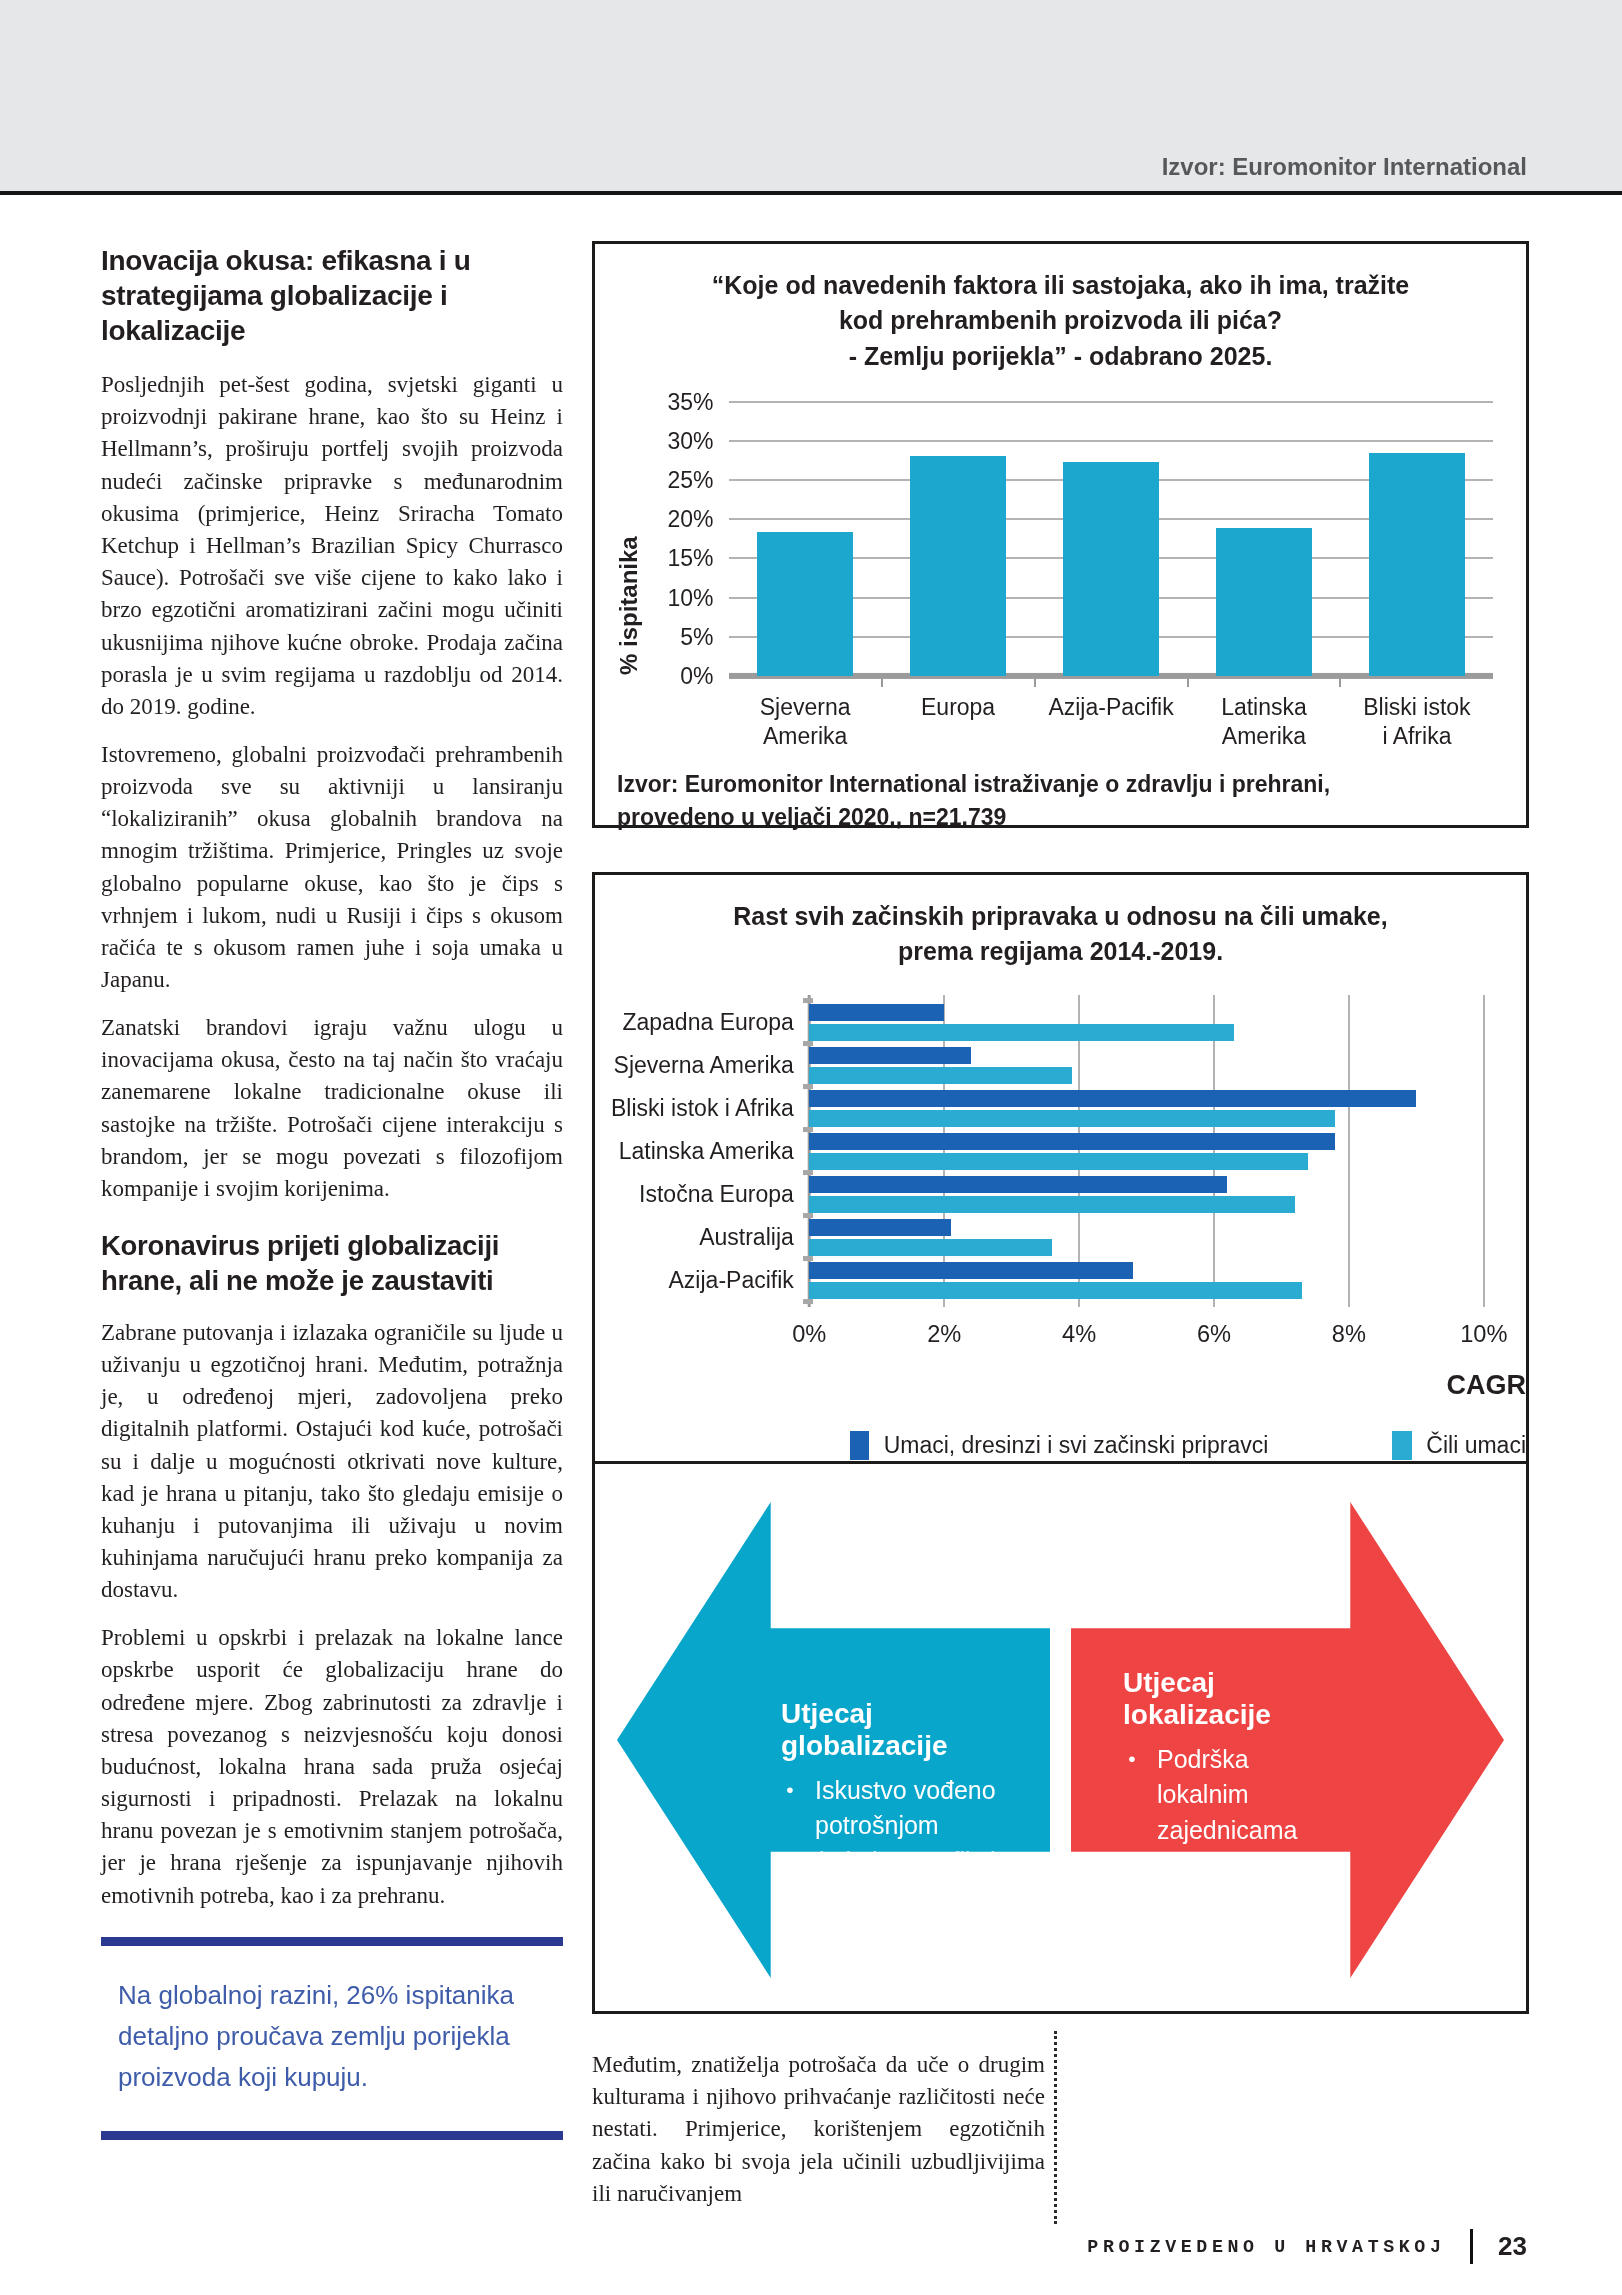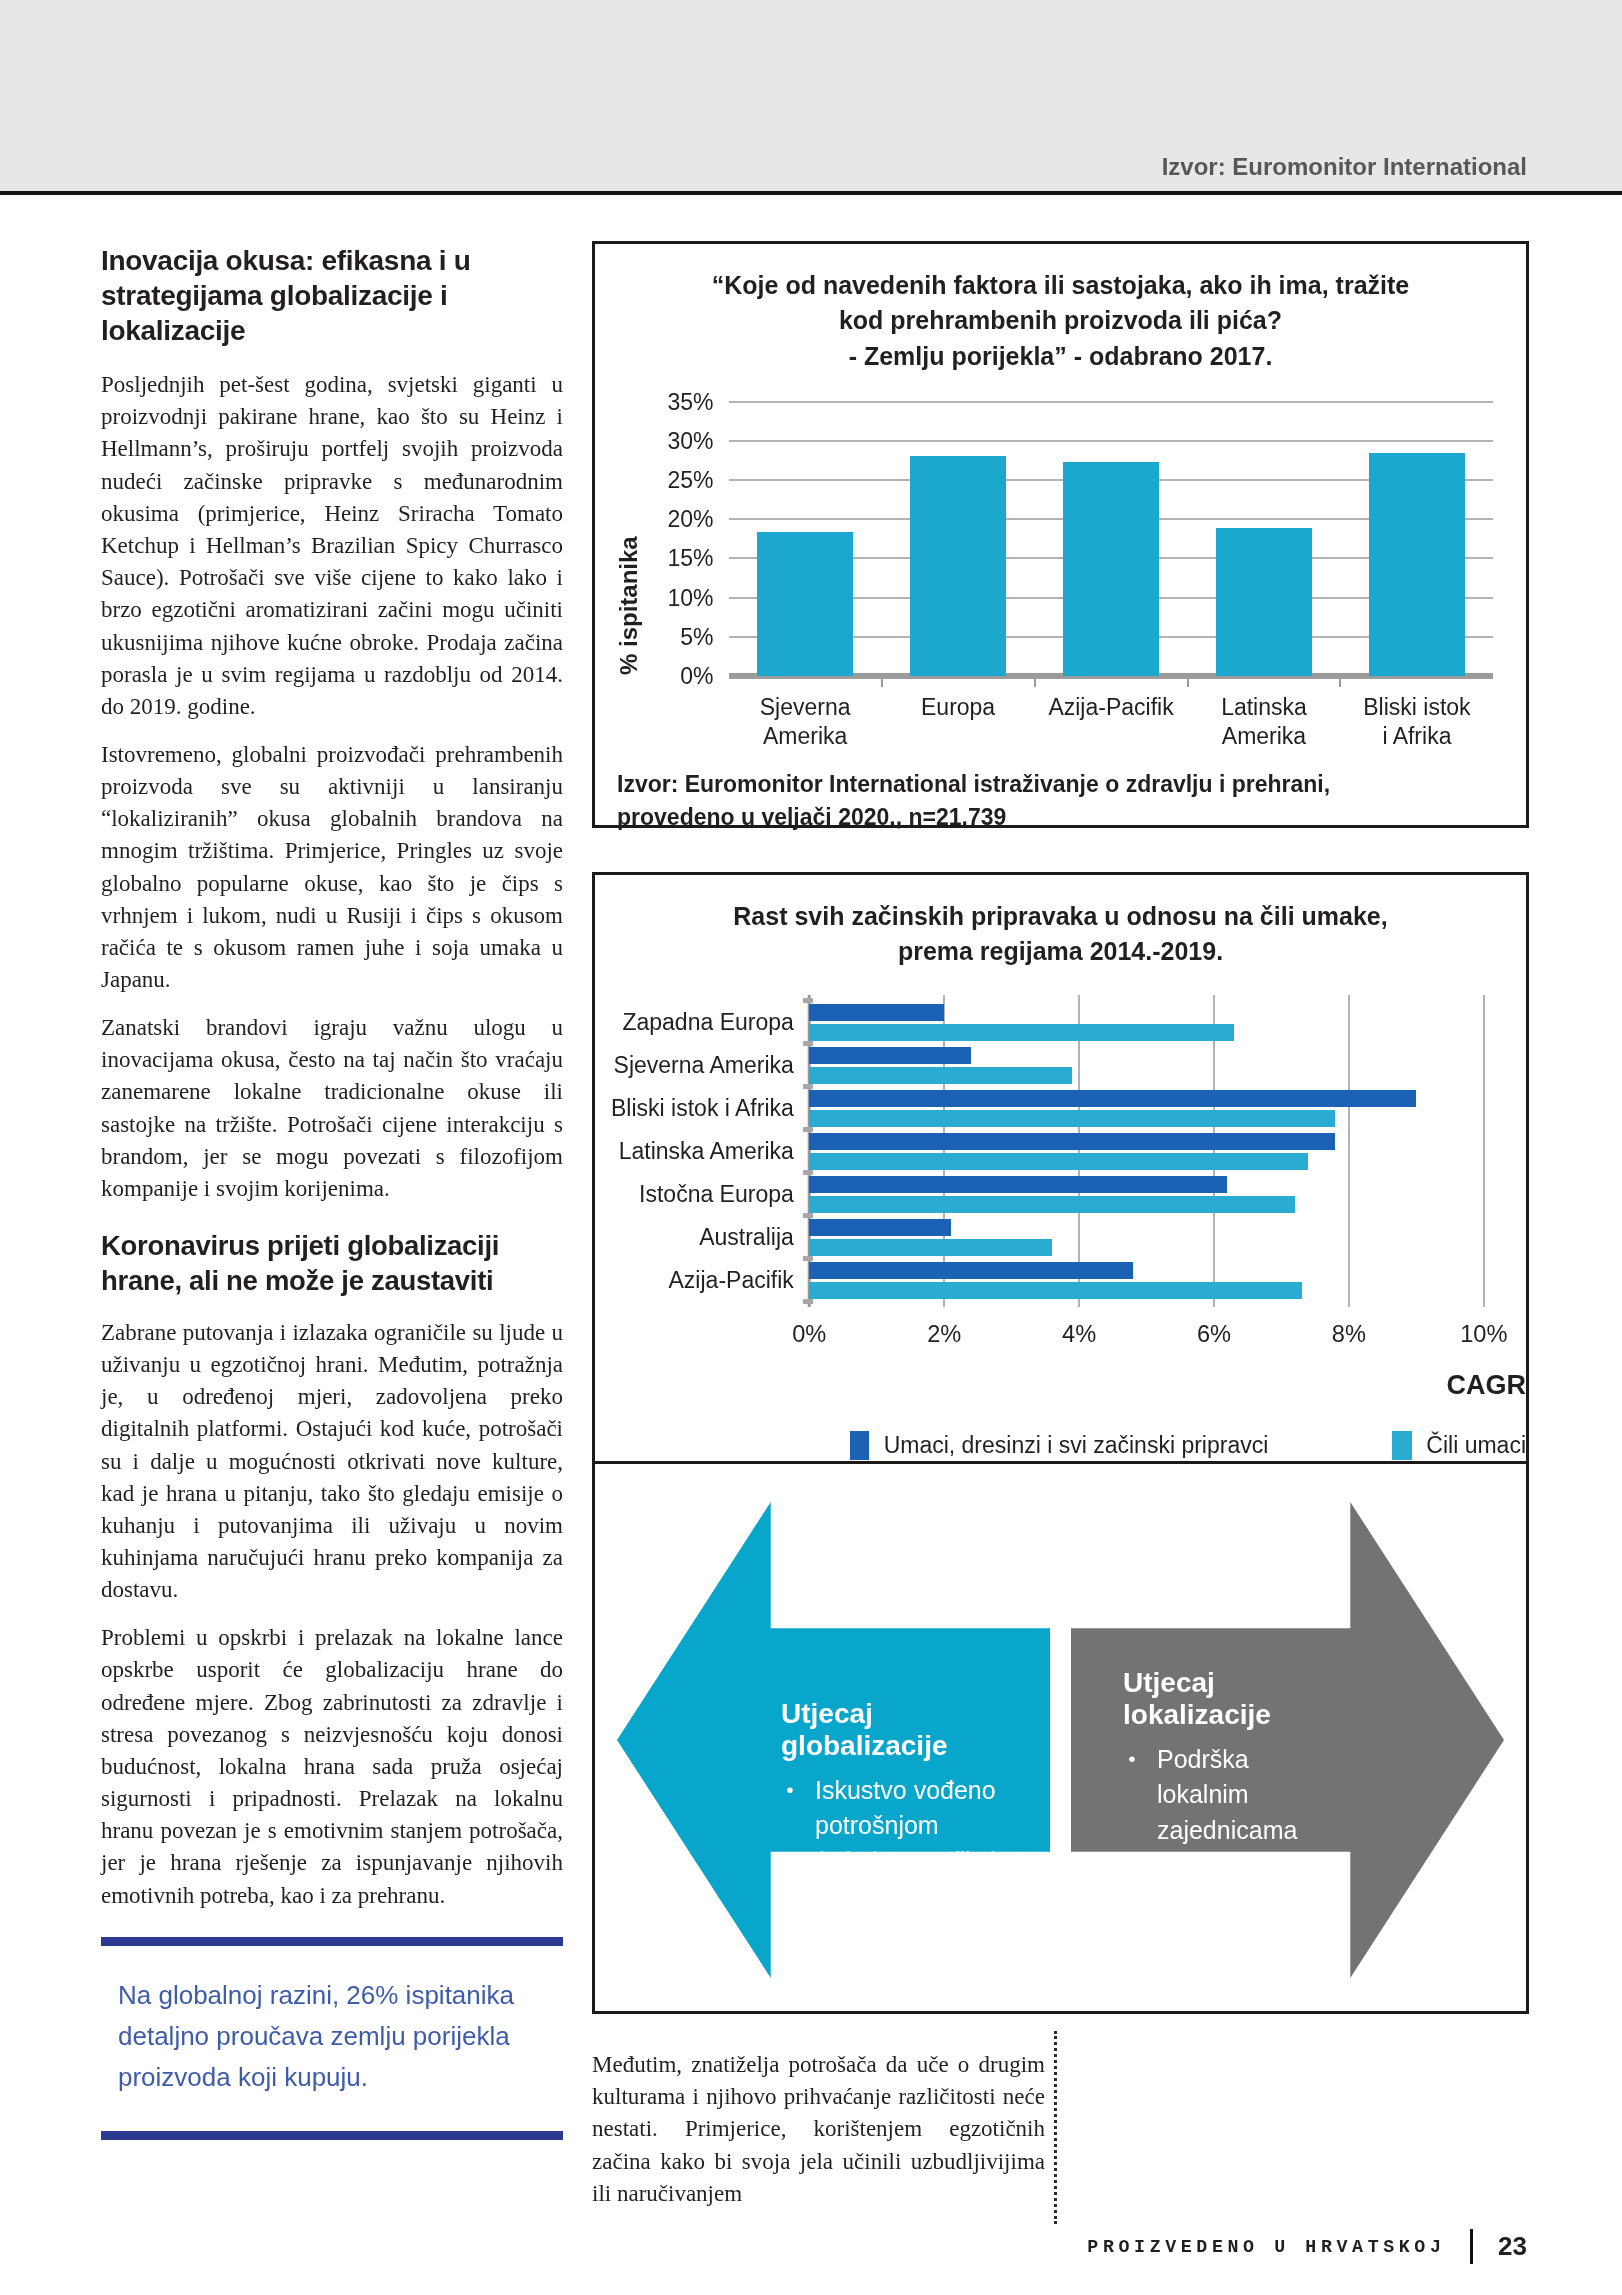--- a/index.html
+++ b/index.html
@@ -100,21 +100,21 @@
     <h2 class="art-subtitle">Koronavirus prijeti globalizaciji hrane, ali ne može je zaustaviti</h2>
     <p class="body">Zabrane putovanja i izlazaka ograničile su ljude u uživanju u egzotičnoj hrani. Međutim, potražnja je, u određenoj mjeri, zadovoljena preko digitalnih platformi. Ostajući kod kuće, potrošači su i dalje u mogućnosti otkrivati nove kulture, kad je hrana u pitanju, tako što gledaju emisije o kuhanju i putovanjima ili uživaju u novim kuhinjama naručujući hranu preko kompanija za dostavu.</p>
     <p class="body">Problemi u opskrbi i prelazak na lokalne lance opskrbe usporit će globalizaciju hrane do određene mjere. Zbog zabrinutosti za zdravlje i stresa povezanog s neizvjesnošću koju donosi budućnost, lokalna hrana sada pruža osjećaj sigurnosti i pripadnosti. Prelazak na lokalnu hranu povezan je s emotivnim stanjem potrošača, jer je hrana rješenje za ispunjavanje njihovih emotivnih potreba, kao i za prehranu.</p>
     <div class="pullquote">Na globalnoj razini, 26% ispitanika detaljno proučava zemlju porijekla proizvoda koji kupuju.</div>
   </div>
 
   <div class="box" id="box1">
     <div class="chart-title">
       <div>“Koje od navedenih faktora ili sastojaka, ako ih ima, tražite</div>
       <div>kod prehrambenih proizvoda ili pića?</div>
-      <div>- Zemlju porijekla” - odabrano 2017.</div>
+      <div>- Zemlju porijekla” - odabrano 2025.</div>
     </div>
     <div id="chart1">
       <div id="c1-ylabel">% ispitanika</div>
       <div id="c1-yaxis">
           <div class="ylab" style="bottom: 0%;">0%</div>
           <div class="ylab" style="bottom: 14.2857%;">5%</div>
           <div class="ylab" style="bottom: 28.5714%;">10%</div>
           <div class="ylab" style="bottom: 42.8571%;">15%</div>
           <div class="ylab" style="bottom: 57.1429%;">20%</div>
           <div class="ylab" style="bottom: 71.4286%;">25%</div>
@@ -220,21 +220,21 @@
 
   <div class="box" id="box3">
     <div class="arrow" id="arrowL" style="background: rgb(9, 166, 204);">
       <div class="arrowtext">
         <div class="arrowhead">Utjecaj globalizacije</div>
         <ul class="arrowlist">
           <li>Iskustvo vođeno potrošnjom (primjer: Netflix i UberEats)</li>
         </ul>
       </div>
     </div>
-    <div class="arrow" id="arrowR" style="background: #737373;">
+    <div class="arrow" id="arrowR" style="background: #ef4444;">
       <div class="arrowtext">
         <div class="arrowhead">Utjecaj lokalizacije</div>
         <ul class="arrowlist">
           <li>Podrška lokalnim zajednicama</li>
           <li>Prelazak na lokalne lance opskrbe zbog održivosti</li>
         </ul>
       </div>
     </div>
   </div>
 

